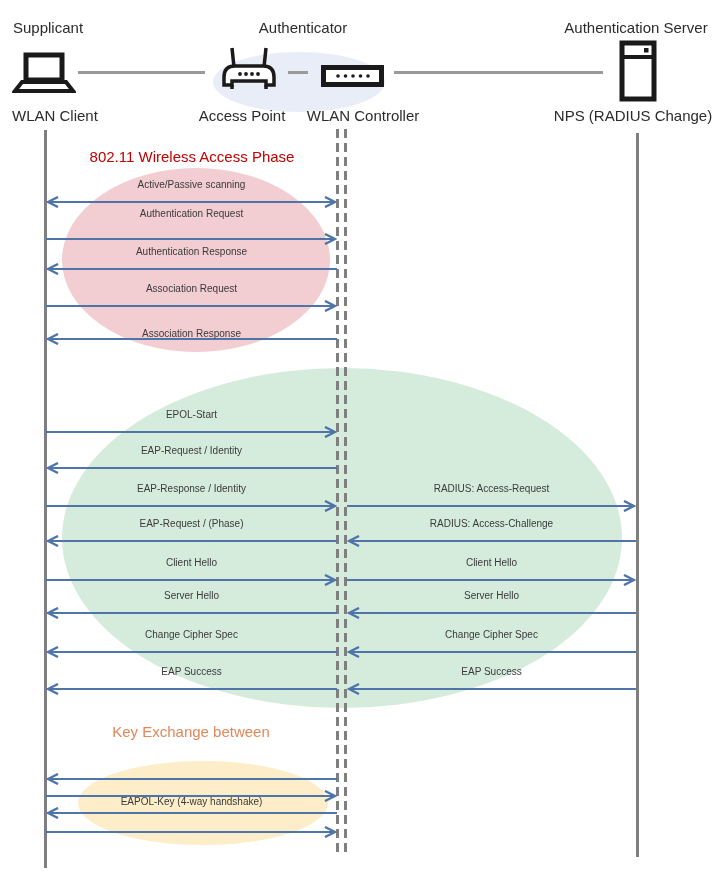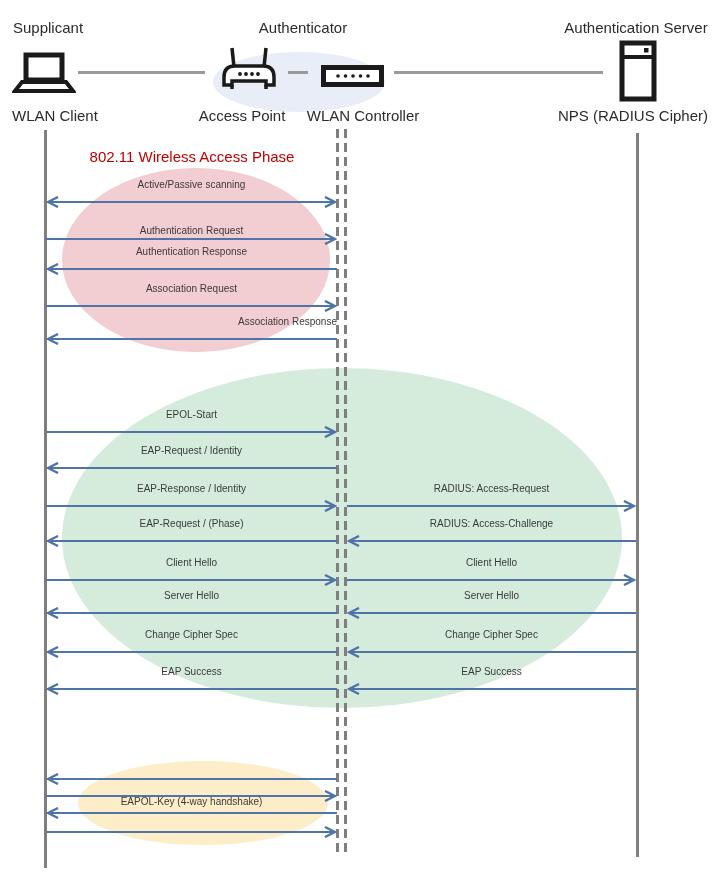--- a/index.html
+++ b/index.html
@@ -82,53 +82,54 @@
 
   <svg class="icon" style="left:619px;top:40px" width="38" height="62" viewBox="0 0 38 62">
     <rect x="3" y="3" width="32" height="56" fill="#fff" stroke="#1a1a1a" stroke-width="5"></rect>
     <path d="M3 17 L35 17" stroke="#1a1a1a" stroke-width="4"></path>
     <rect x="25" y="8" width="4.5" height="4.5" fill="#1a1a1a"></rect>
   </svg>
 
   <div class="caption" style="left:12px;top:107px">WLAN Client</div>
   <div class="caption ctr" style="left:242px;top:107px">Access Point</div>
   <div class="caption ctr" style="left:363px;top:107px">WLAN Controller</div>
-  <div class="caption ctr" style="left:633px;top:107px">NPS (RADIUS Cipher)</div>
+  <div class="caption ctr" style="left:633px;top:107px">NPS (RADIUS Change)</div>
 
   <div class="phase-title phase1" style="left:192px;top:147px">802.11 Wireless Access Phase</div>
   <div class="phase-title phase3" style="left:191px;top:722px">
+    <div>Key Exchange between</div>
   </div>
 
   <div id="messages">
       <div class="msg-arrow" style="left: 46px; top: 194px; width: 291px;"><svg width="291" height="12">
           <line x1="3" y1="6" x2="288" y2="6" stroke="#4e74a8" stroke-width="2"></line>
           <path d="M279 1 L289 6 L279 11" fill="none" stroke="#4e74a8" stroke-width="2.4"></path>
           <path d="M12 1 L2 6 L12 11" fill="none" stroke="#4e74a8" stroke-width="2.4"></path>
         </svg></div>
       <div class="msg-label" style="left: 46px; width: 291px; top: 179px;">Active/Passive scanning</div>
       <div class="msg-arrow" style="left: 46px; top: 231px; width: 291px;"><svg width="291" height="12">
           <line x1="0" y1="6" x2="288" y2="6" stroke="#4e74a8" stroke-width="2"></line>
           <path d="M279 1 L289 6 L279 11" fill="none" stroke="#4e74a8" stroke-width="2.4"></path>
         </svg></div>
-      <div class="msg-label" style="left: 46px; width: 291px; top: 225px;">Authentication Request</div>
+      <div class="msg-label" style="left: 46px; width: 291px; top: 208px;">Authentication Request</div>
       <div class="msg-arrow" style="left: 46px; top: 261px; width: 291px;"><svg width="291" height="12">
           <line x1="3" y1="6" x2="291" y2="6" stroke="#4e74a8" stroke-width="2"></line>
           <path d="M12 1 L2 6 L12 11" fill="none" stroke="#4e74a8" stroke-width="2.4"></path>
         </svg></div>
       <div class="msg-label" style="left: 46px; width: 291px; top: 246px;">Authentication Response</div>
       <div class="msg-arrow" style="left: 46px; top: 298px; width: 291px;"><svg width="291" height="12">
           <line x1="0" y1="6" x2="288" y2="6" stroke="#4e74a8" stroke-width="2"></line>
           <path d="M279 1 L289 6 L279 11" fill="none" stroke="#4e74a8" stroke-width="2.4"></path>
         </svg></div>
       <div class="msg-label" style="left: 46px; width: 291px; top: 283px;">Association Request</div>
       <div class="msg-arrow" style="left: 46px; top: 331px; width: 291px;"><svg width="291" height="12">
           <line x1="3" y1="6" x2="291" y2="6" stroke="#4e74a8" stroke-width="2"></line>
           <path d="M12 1 L2 6 L12 11" fill="none" stroke="#4e74a8" stroke-width="2.4"></path>
         </svg></div>
-      <div class="msg-label" style="left: 46px; width: 291px; top: 316px; text-align: right;">Association Response</div>
+      <div class="msg-label" style="left: 46px; width: 291px; top: 328px;">Association Response</div>
       <div class="msg-arrow" style="left: 46px; top: 424px; width: 291px;"><svg width="291" height="12">
           <line x1="0" y1="6" x2="288" y2="6" stroke="#4e74a8" stroke-width="2"></line>
           <path d="M279 1 L289 6 L279 11" fill="none" stroke="#4e74a8" stroke-width="2.4"></path>
         </svg></div>
       <div class="msg-label" style="left: 46px; width: 291px; top: 409px;">EPOL-Start</div>
       <div class="msg-arrow" style="left: 46px; top: 460px; width: 291px;"><svg width="291" height="12">
           <line x1="3" y1="6" x2="291" y2="6" stroke="#4e74a8" stroke-width="2"></line>
           <path d="M12 1 L2 6 L12 11" fill="none" stroke="#4e74a8" stroke-width="2.4"></path>
         </svg></div>
       <div class="msg-label" style="left: 46px; width: 291px; top: 445px;">EAP-Request / Identity</div>

